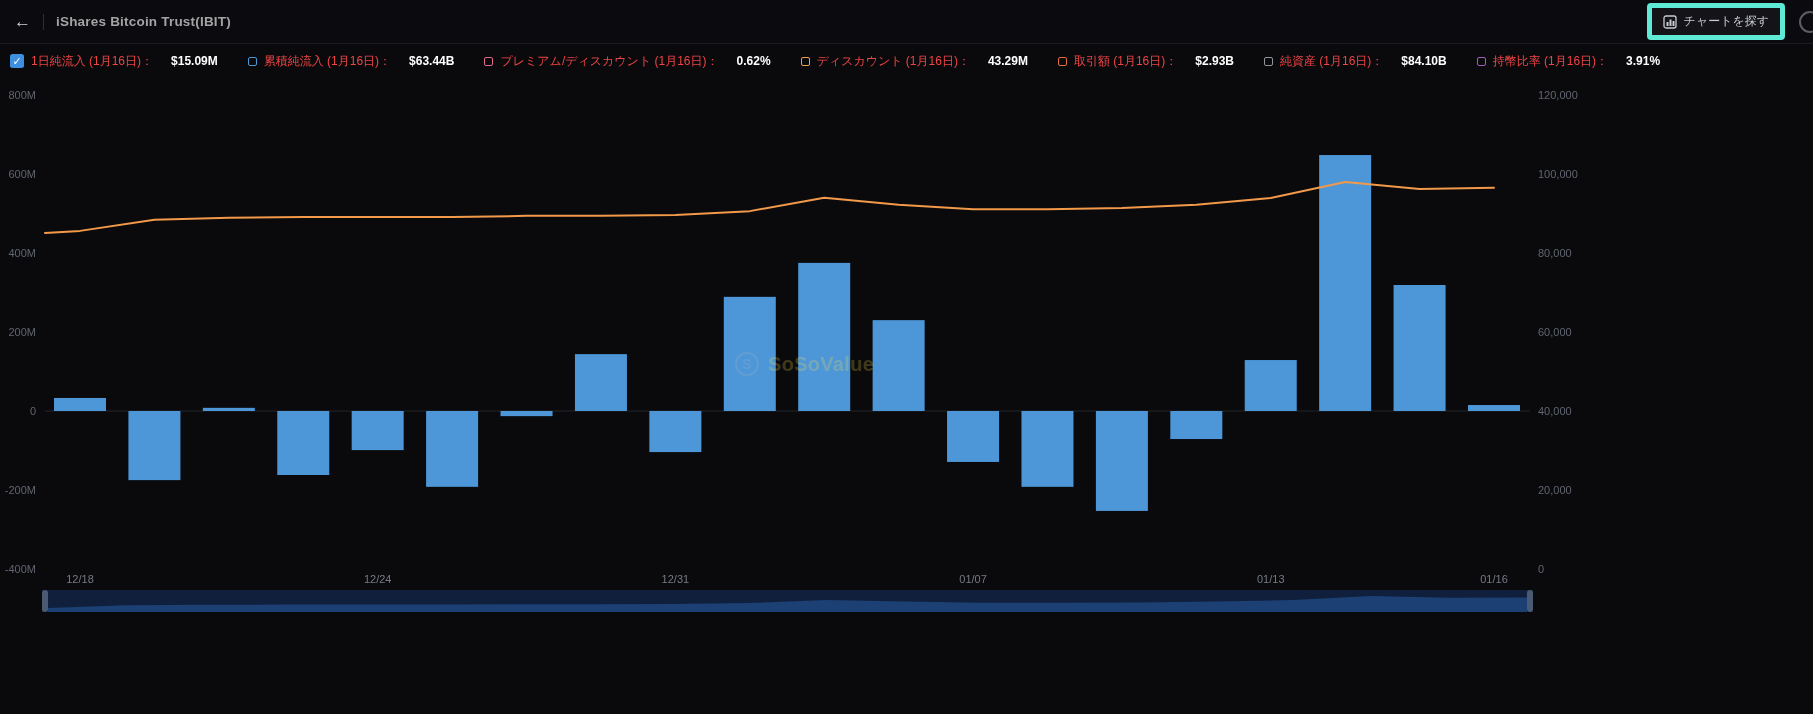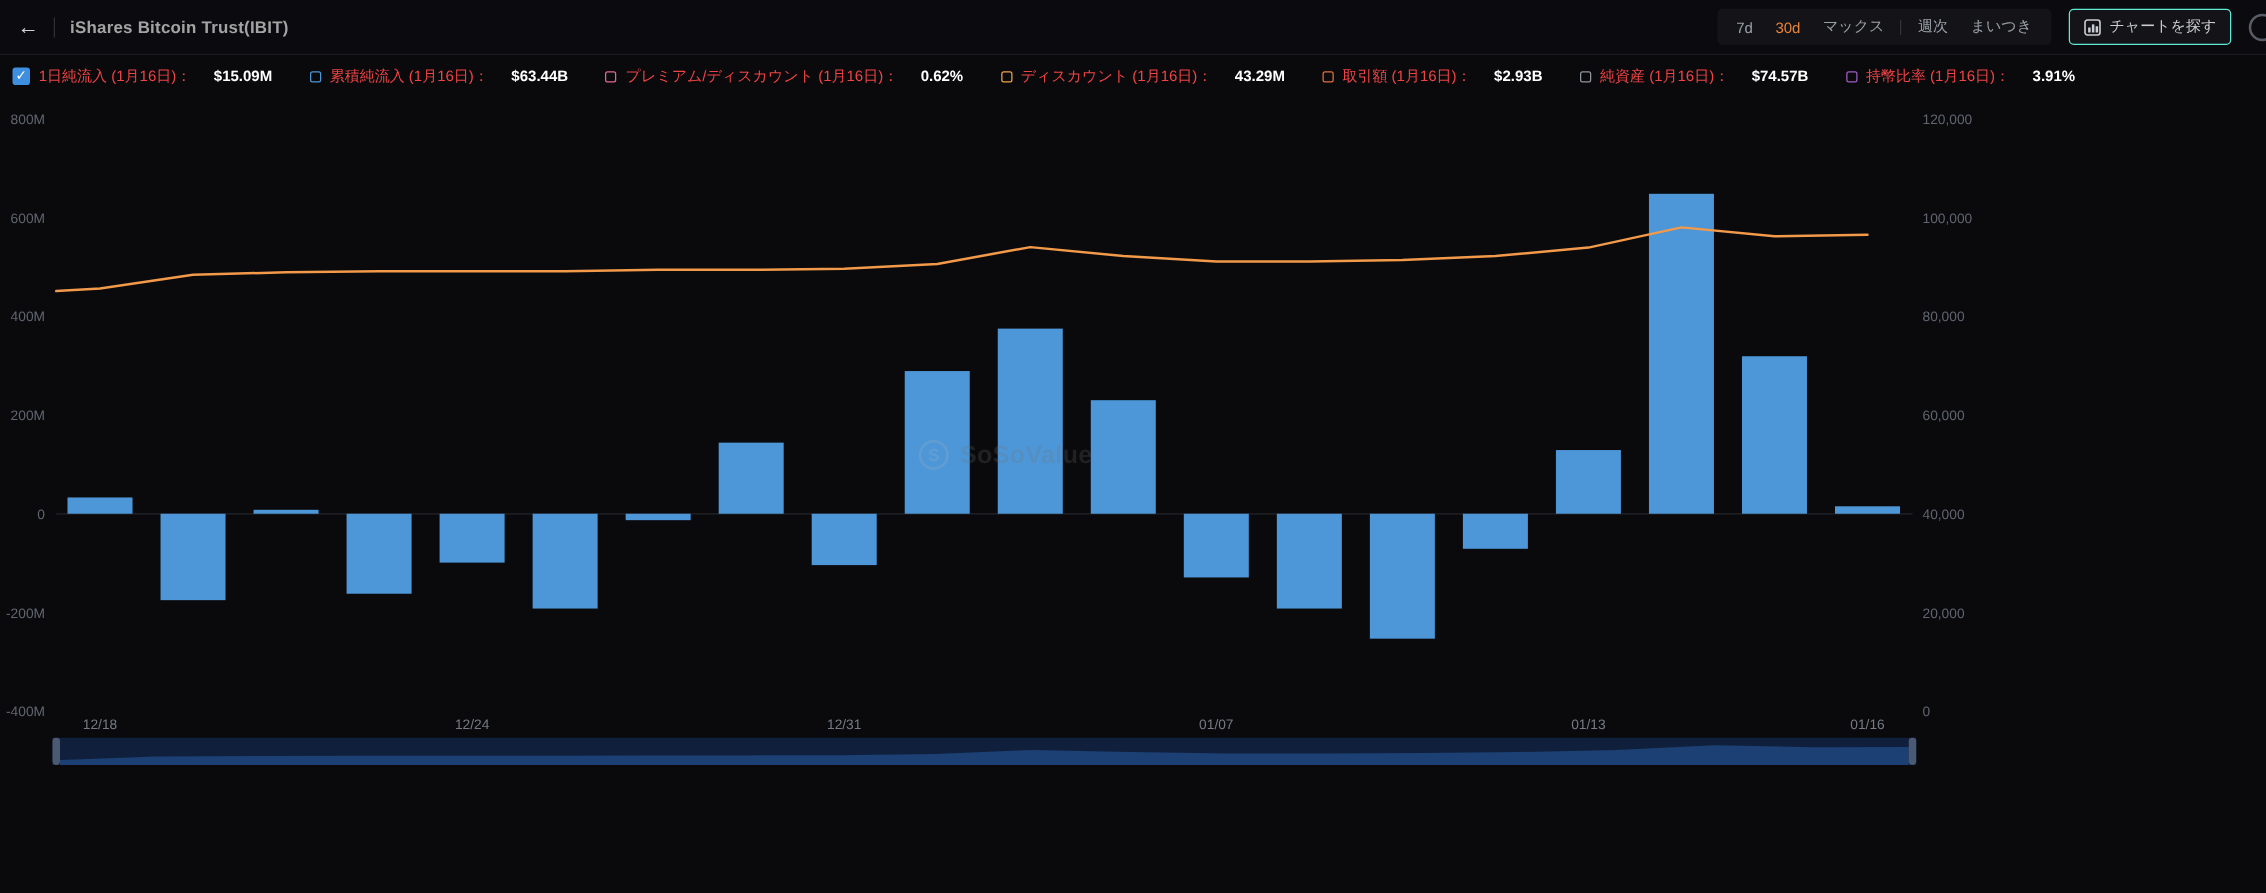--- a/index.html
+++ b/index.html
@@ -11,21 +11,21 @@
           justify-content:space-between;padding:0 14px;border-bottom:1px solid #1b1c22;background:#0b0b0f;z-index:5}
   .h-left{display:flex;align-items:center;gap:12px}
   .back{color:#cfd2d8;font-size:17px;cursor:pointer;line-height:1}
   .vdiv{width:1px;height:16px;background:#2e2f36}
   .title{font-size:13.5px;font-weight:bold;color:#a3a3a3;letter-spacing:.2px}
   .h-right{display:flex;align-items:center;gap:14px}
   .ranges{display:flex;align-items:center;background:#131318;border-radius:4px;padding:4px 6px}
   .rbtn{padding:2px 9px;cursor:pointer;background:none;border:none;color:#9aa0a8;font-size:12px;font-family:inherit;white-space:nowrap}
   .rbtn.active{color:#e8833a}
   .rsep{width:1px;height:12px;background:#33343b;margin:0 4px}
-  .explore{display:flex;align-items:center;gap:7px;background:#131318;border:1px solid #5eead4;border-radius:4px;
+  .explore{display:flex;align-items:center;gap:7px;background:#131318;border:5px solid #5eead4;border-radius:4px;
            padding:5px 11px;color:#c9ccd2;font-size:12px;cursor:pointer;font-family:inherit;white-space:nowrap}
   .explore svg{display:block}
   .edge-circle{width:22px;height:22px;border-radius:50%;border:2px solid #5a5d66;margin-right:-22px;flex:none}
 
   
   .legend{position:absolute;top:48px;left:0;right:0;height:26px;display:flex;align-items:center;
           gap:30px;padding-left:10px;font-size:12px;z-index:4}
   .legend-item{display:flex;align-items:center;cursor:pointer;white-space:nowrap}
   .cb{width:14px;height:14px;border-radius:2.5px;color:#fff;font-size:11px;line-height:14px;text-align:center;
       margin-right:7px;flex:none}
@@ -36,43 +36,35 @@
   
   .chart-wrap{position:absolute;top:80px;left:0;width:1813px;height:505px}
   .chart-wrap svg{display:block}
   text.axis{fill:#60656f;font-size:11px;font-family:"Liberation Sans",sans-serif}
   text.xaxis{fill:#757a84;font-size:11px;font-family:"Liberation Sans",sans-serif}
 
   .watermark{position:absolute;top:272px;left:735px;display:flex;align-items:center;gap:9px;
              opacity:.22;pointer-events:none}
   .wm-logo{width:24px;height:24px;border-radius:50%;border:2.5px solid #aeb4bf;color:#aeb4bf;
            font-size:14px;font-weight:bold;line-height:20px;text-align:center}
-  .wm-text{color:#737373;font-size:20px;font-weight:bold;letter-spacing:.3px}
+  .wm-text{color:#fde047;font-size:20px;font-weight:bold;letter-spacing:.3px}
 
   
   .navigator{position:absolute;top:590px;left:0;width:1813px;height:22px}
 </style>
 </head>
 <body>
 
 <div class="header">
   <div class="h-left">
     <span class="back">←</span>
     <span class="vdiv"></span>
     <span class="title">iShares Bitcoin Trust(IBIT)</span>
   </div>
   <div class="h-right">
-    <div class="ranges">
-      <button class="rbtn">7d</button>
-      <button class="rbtn active">30d</button>
-      <button class="rbtn">マックス</button>
-      <span class="rsep"></span>
-      <button class="rbtn">週次</button>
-      <button class="rbtn">まいつき</button>
-    </div>
     <button class="explore">
       <svg width="14" height="14" viewBox="0 0 14 14">
         <rect x="1" y="1" width="12" height="12" rx="2" fill="none" stroke="#c9ccd2" stroke-width="1.3"></rect>
         <rect x="3.5" y="7" width="2" height="4" fill="#c9ccd2"></rect>
         <rect x="6.5" y="4.5" width="2" height="6.5" fill="#c9ccd2"></rect>
         <rect x="9.5" y="6" width="2" height="5" fill="#c9ccd2"></rect>
       </svg>
       <span>チャートを探す</span>
     </button>
     <span class="edge-circle"></span>
@@ -101,21 +93,21 @@
     <span class="lv">43.29M</span>
   </div>
   <div class="legend-item">
     <span class="box" style="border-color: rgb(224, 112, 60);"></span>
     <span class="ll">取引額 (1月16日)：</span>
     <span class="lv">$2.93B</span>
   </div>
   <div class="legend-item">
     <span class="box" style="border-color: rgb(144, 149, 156);"></span>
     <span class="ll">純資産 (1月16日)：</span>
-    <span class="lv">$74.57B</span>
+    <span class="lv">$84.10B</span>
   </div>
   <div class="legend-item">
     <span class="box" style="border-color: rgb(160, 92, 194);"></span>
     <span class="ll">持幣比率 (1月16日)：</span>
     <span class="lv">3.91%</span>
   </div>
 </div>
 
 <div class="chart-wrap">
   <svg id="chart-svg" width="1813" height="505" viewBox="0 0 1813 505">

